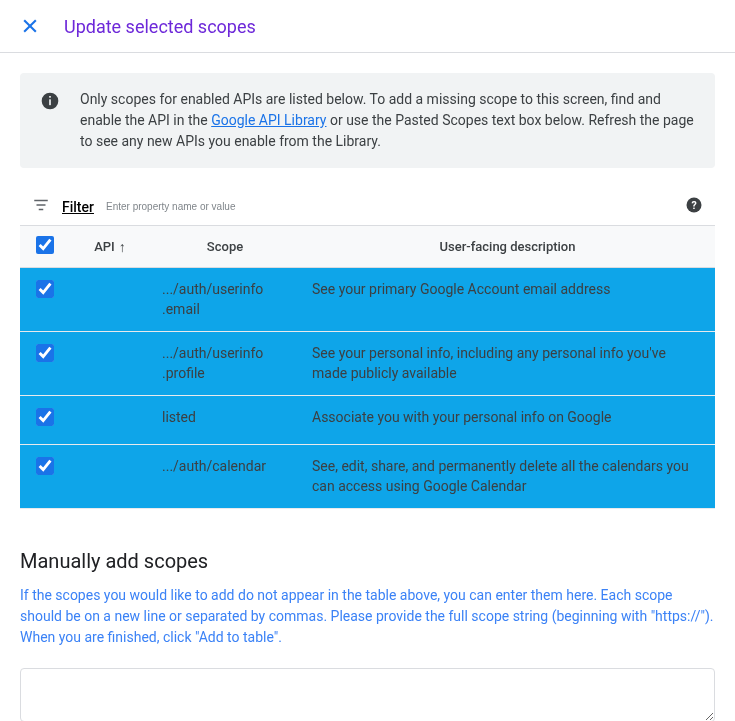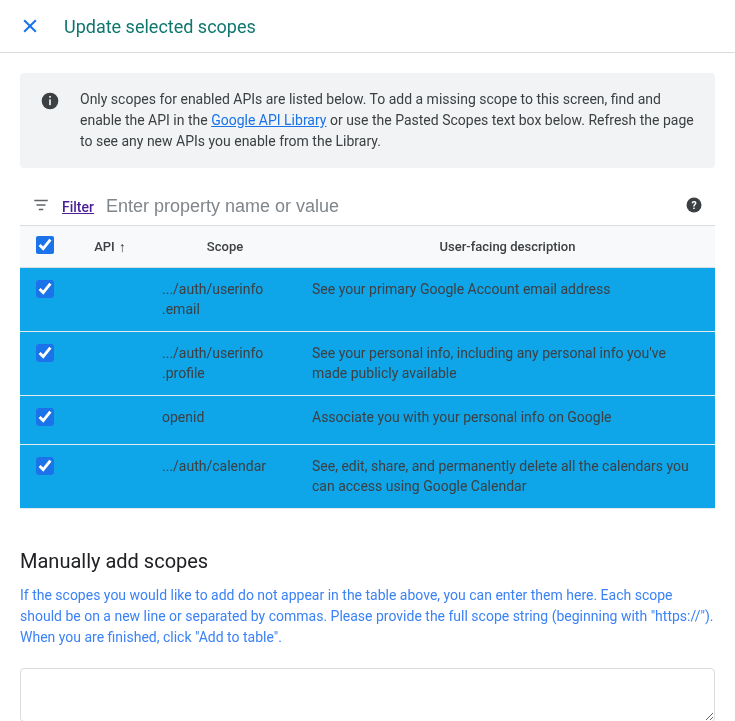--- a/index.html
+++ b/index.html
@@ -1,28 +1,28 @@
 <!DOCTYPE html>
 <html><head>
   <meta charset="utf-8">
   <style>
     * { box-sizing: border-box; margin: 0; padding: 0; }
     body { font-family: -apple-system, BlinkMacSystemFont, 'Segoe UI', Roboto, Arial, sans-serif; font-size: 14px; color: #3c4043; background: #fff; width: 735px; }
     .header { display: flex; align-items: center; padding: 12px 16px; border-bottom: 1px solid #dadce0; gap: 20px; }
     .close-btn { background: none; border: none; cursor: pointer; padding: 4px; display: flex; align-items: center; justify-content: center; color: #5f6368; }
-    .header-title { font-size: 18px; font-weight: 400; color: #0f766e; }
+    .header-title { font-size: 18px; font-weight: 400; color: #6d28d9; }
     .content { padding: 20px; }
     .info-banner { background: #f1f3f4; border-radius: 4px; padding: 16px 20px; display: flex; gap: 20px; align-items: flex-start; margin-bottom: 20px; }
     .info-icon { flex-shrink: 0; margin-top: 2px; }
     .info-text { line-height: 1.5; color: #3c4043; }
     .info-text a { color: #1a73e8; text-decoration: underline; }
     .filter-row { display: flex; align-items: center; padding: 8px 12px; gap: 12px; }
     .filter-icon { color: #5f6368; }
-    .filter-label { font-weight: 500; color: #4c1d95; text-decoration: underline; }
-    .filter-input { border: none; outline: none; flex: 1; font-size: 18px; color: #3c4043; }
+    .filter-label { font-weight: 500; color: #000000; text-decoration: underline; }
+    .filter-input { border: none; outline: none; flex: 1; font-size: 10px; color: #3c4043; }
     .filter-input::placeholder { color: #80868b; }
     .help-icon { color: #3c4043; cursor: pointer; }
     table { width: 100%; border-collapse: collapse; }
     thead tr { background: #f8f9fa; border-top: 1px solid #dadce0; border-bottom: 1px solid #dadce0; }
     th { text-align: center; padding: 10px 12px; font-weight: 500; color: #3c4043; font-size: 13px; }
     th.check-col, td.check-col { width: 50px; text-align: center; }
     th.api-col { width: 80px; }
     th.scope-col { width: 150px; }
     tbody tr { border-bottom: 1px solid #e8eaed; }
     tbody tr.selected { background: #0ea5e9; }
@@ -105,21 +105,21 @@
         </tr>
         <tr class="selected">
     <td class="check-col"><input type="checkbox" class="checkbox" checked="" style=""></td>
     <td></td>
     <td>.../auth/userinfo<br>.profile</td>
     <td>See your personal info, including any personal info you've made publicly available</td>
         </tr>
         <tr class="selected">
     <td class="check-col"><input type="checkbox" class="checkbox" checked="" style=""></td>
     <td></td>
-    <td>openid</td>
+    <td>listed</td>
     <td>Associate you with your personal info on Google</td>
         </tr>
         <tr class="selected">
     <td class="check-col"><input type="checkbox" class="checkbox" checked="" style=""></td>
     <td></td>
     <td>.../auth/calendar</td>
     <td>See, edit, share, and permanently delete all the calendars you can access using Google Calendar</td>
         </tr>
       </tbody>
   </table>

